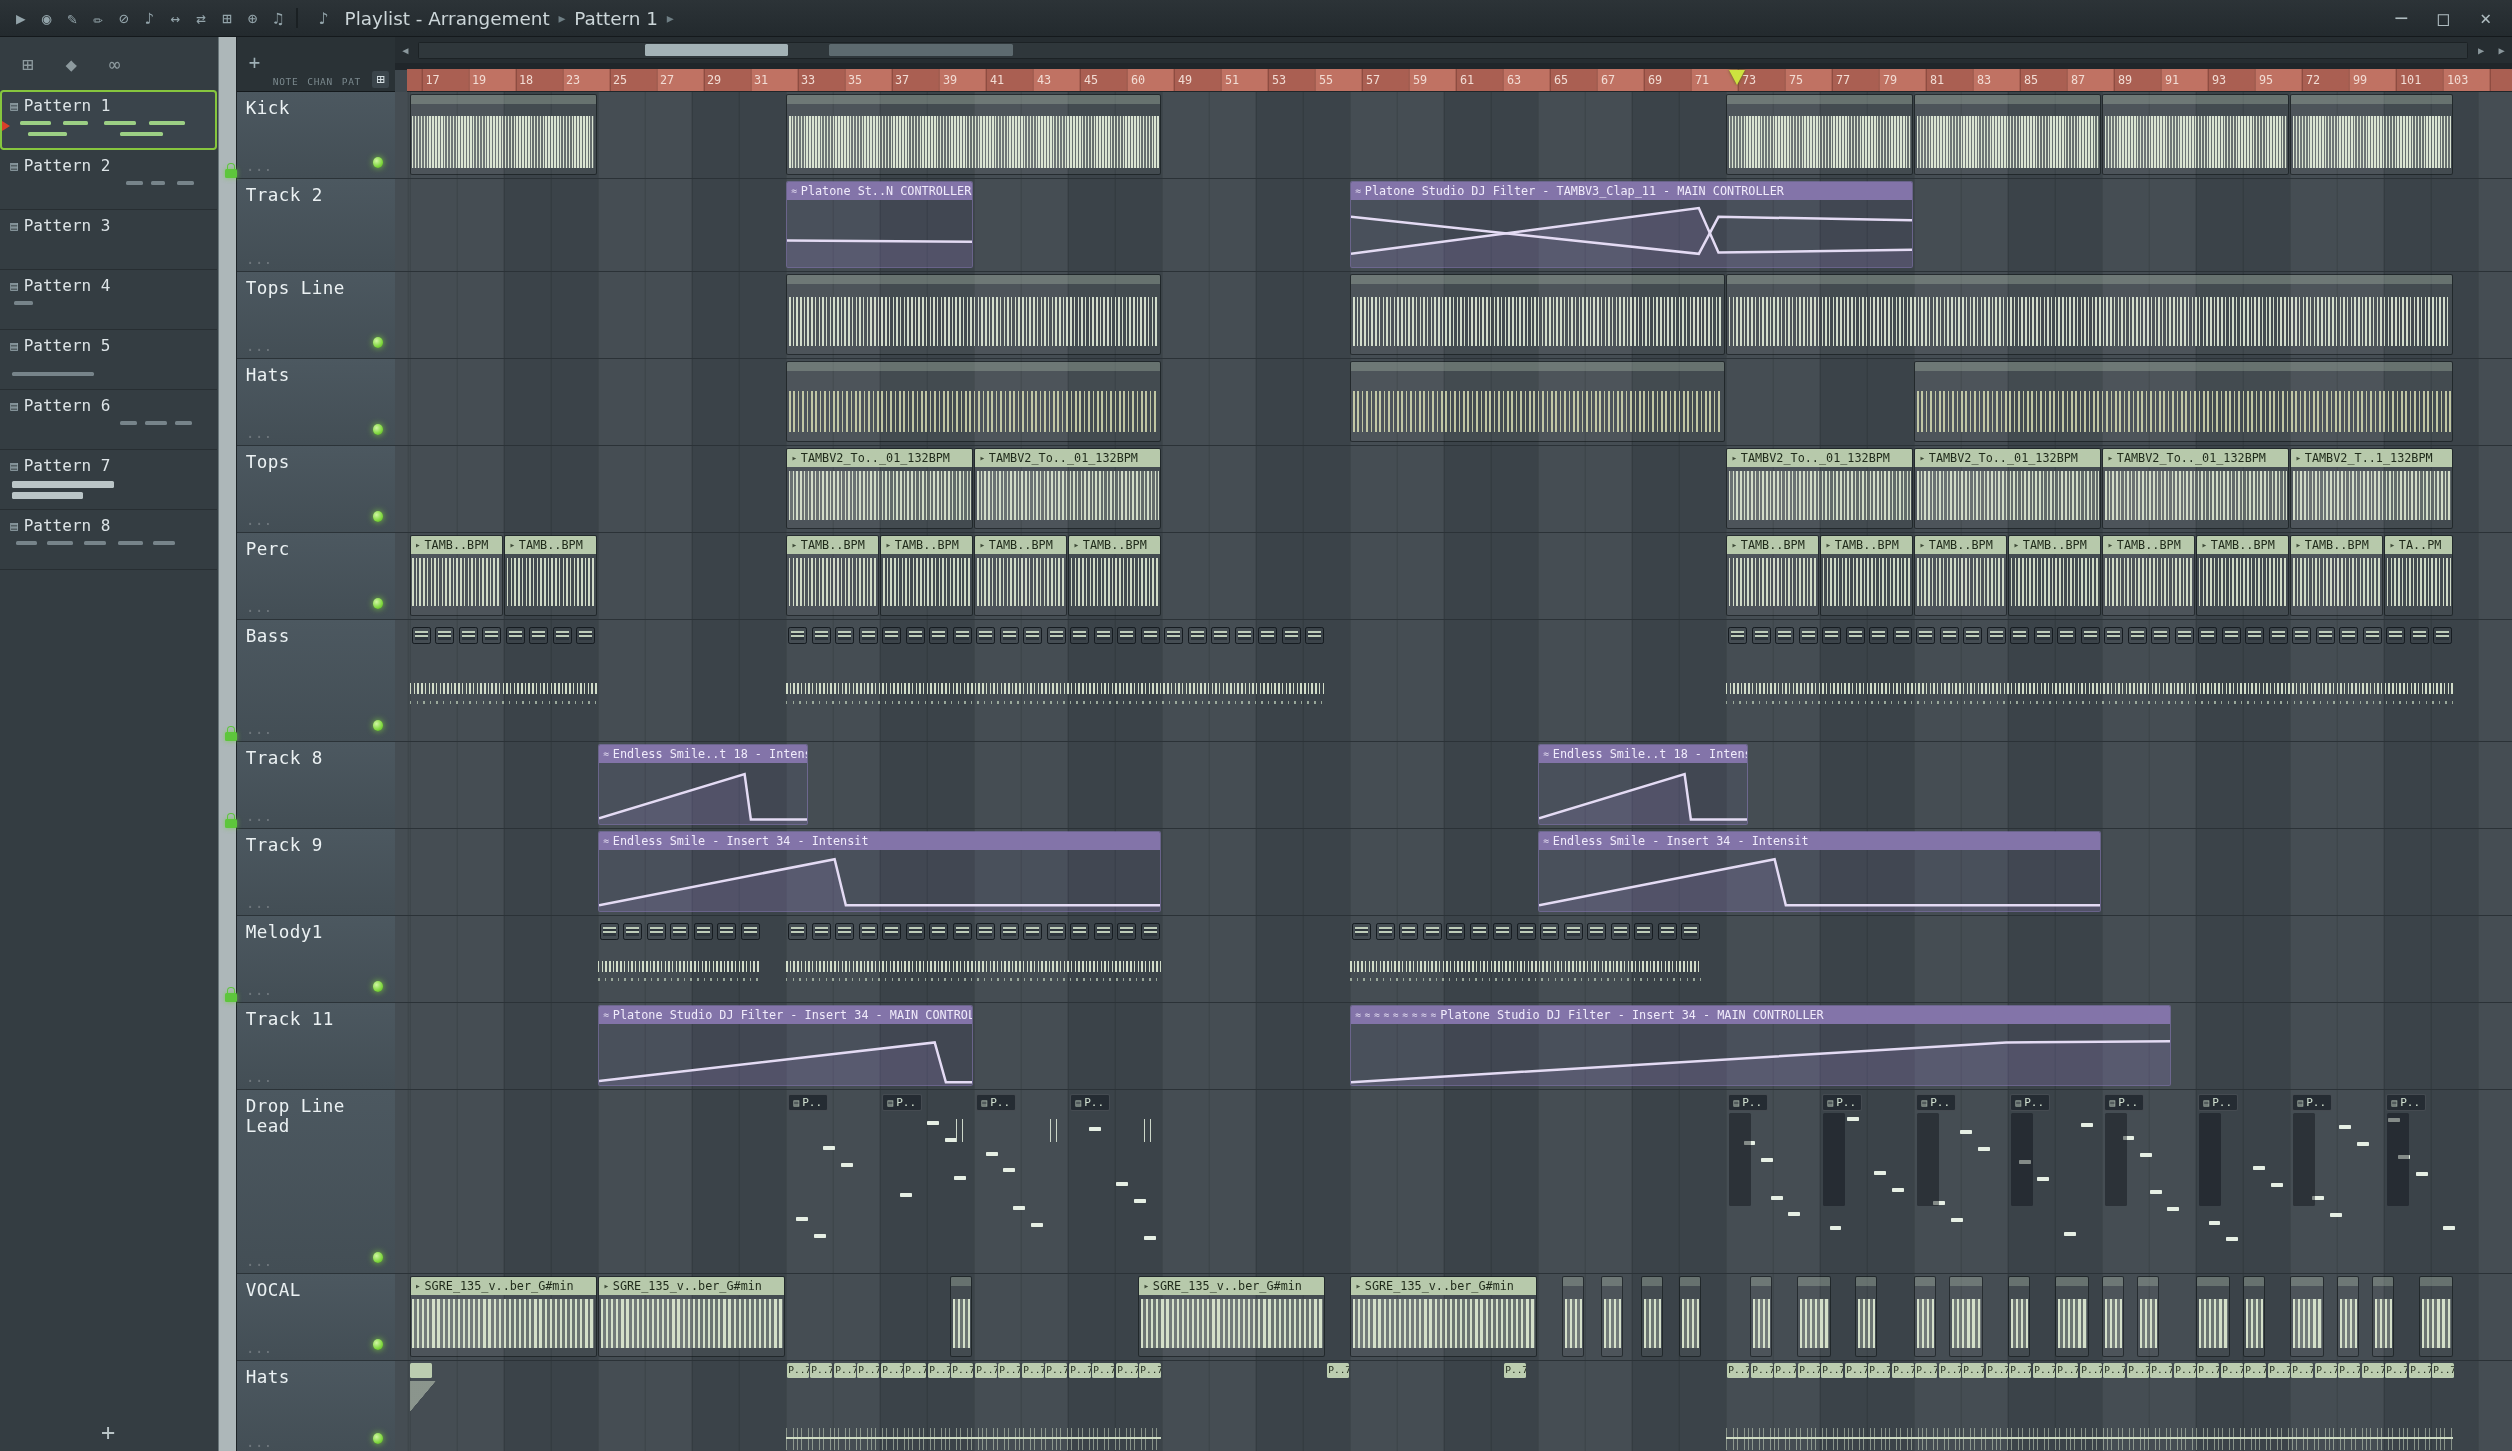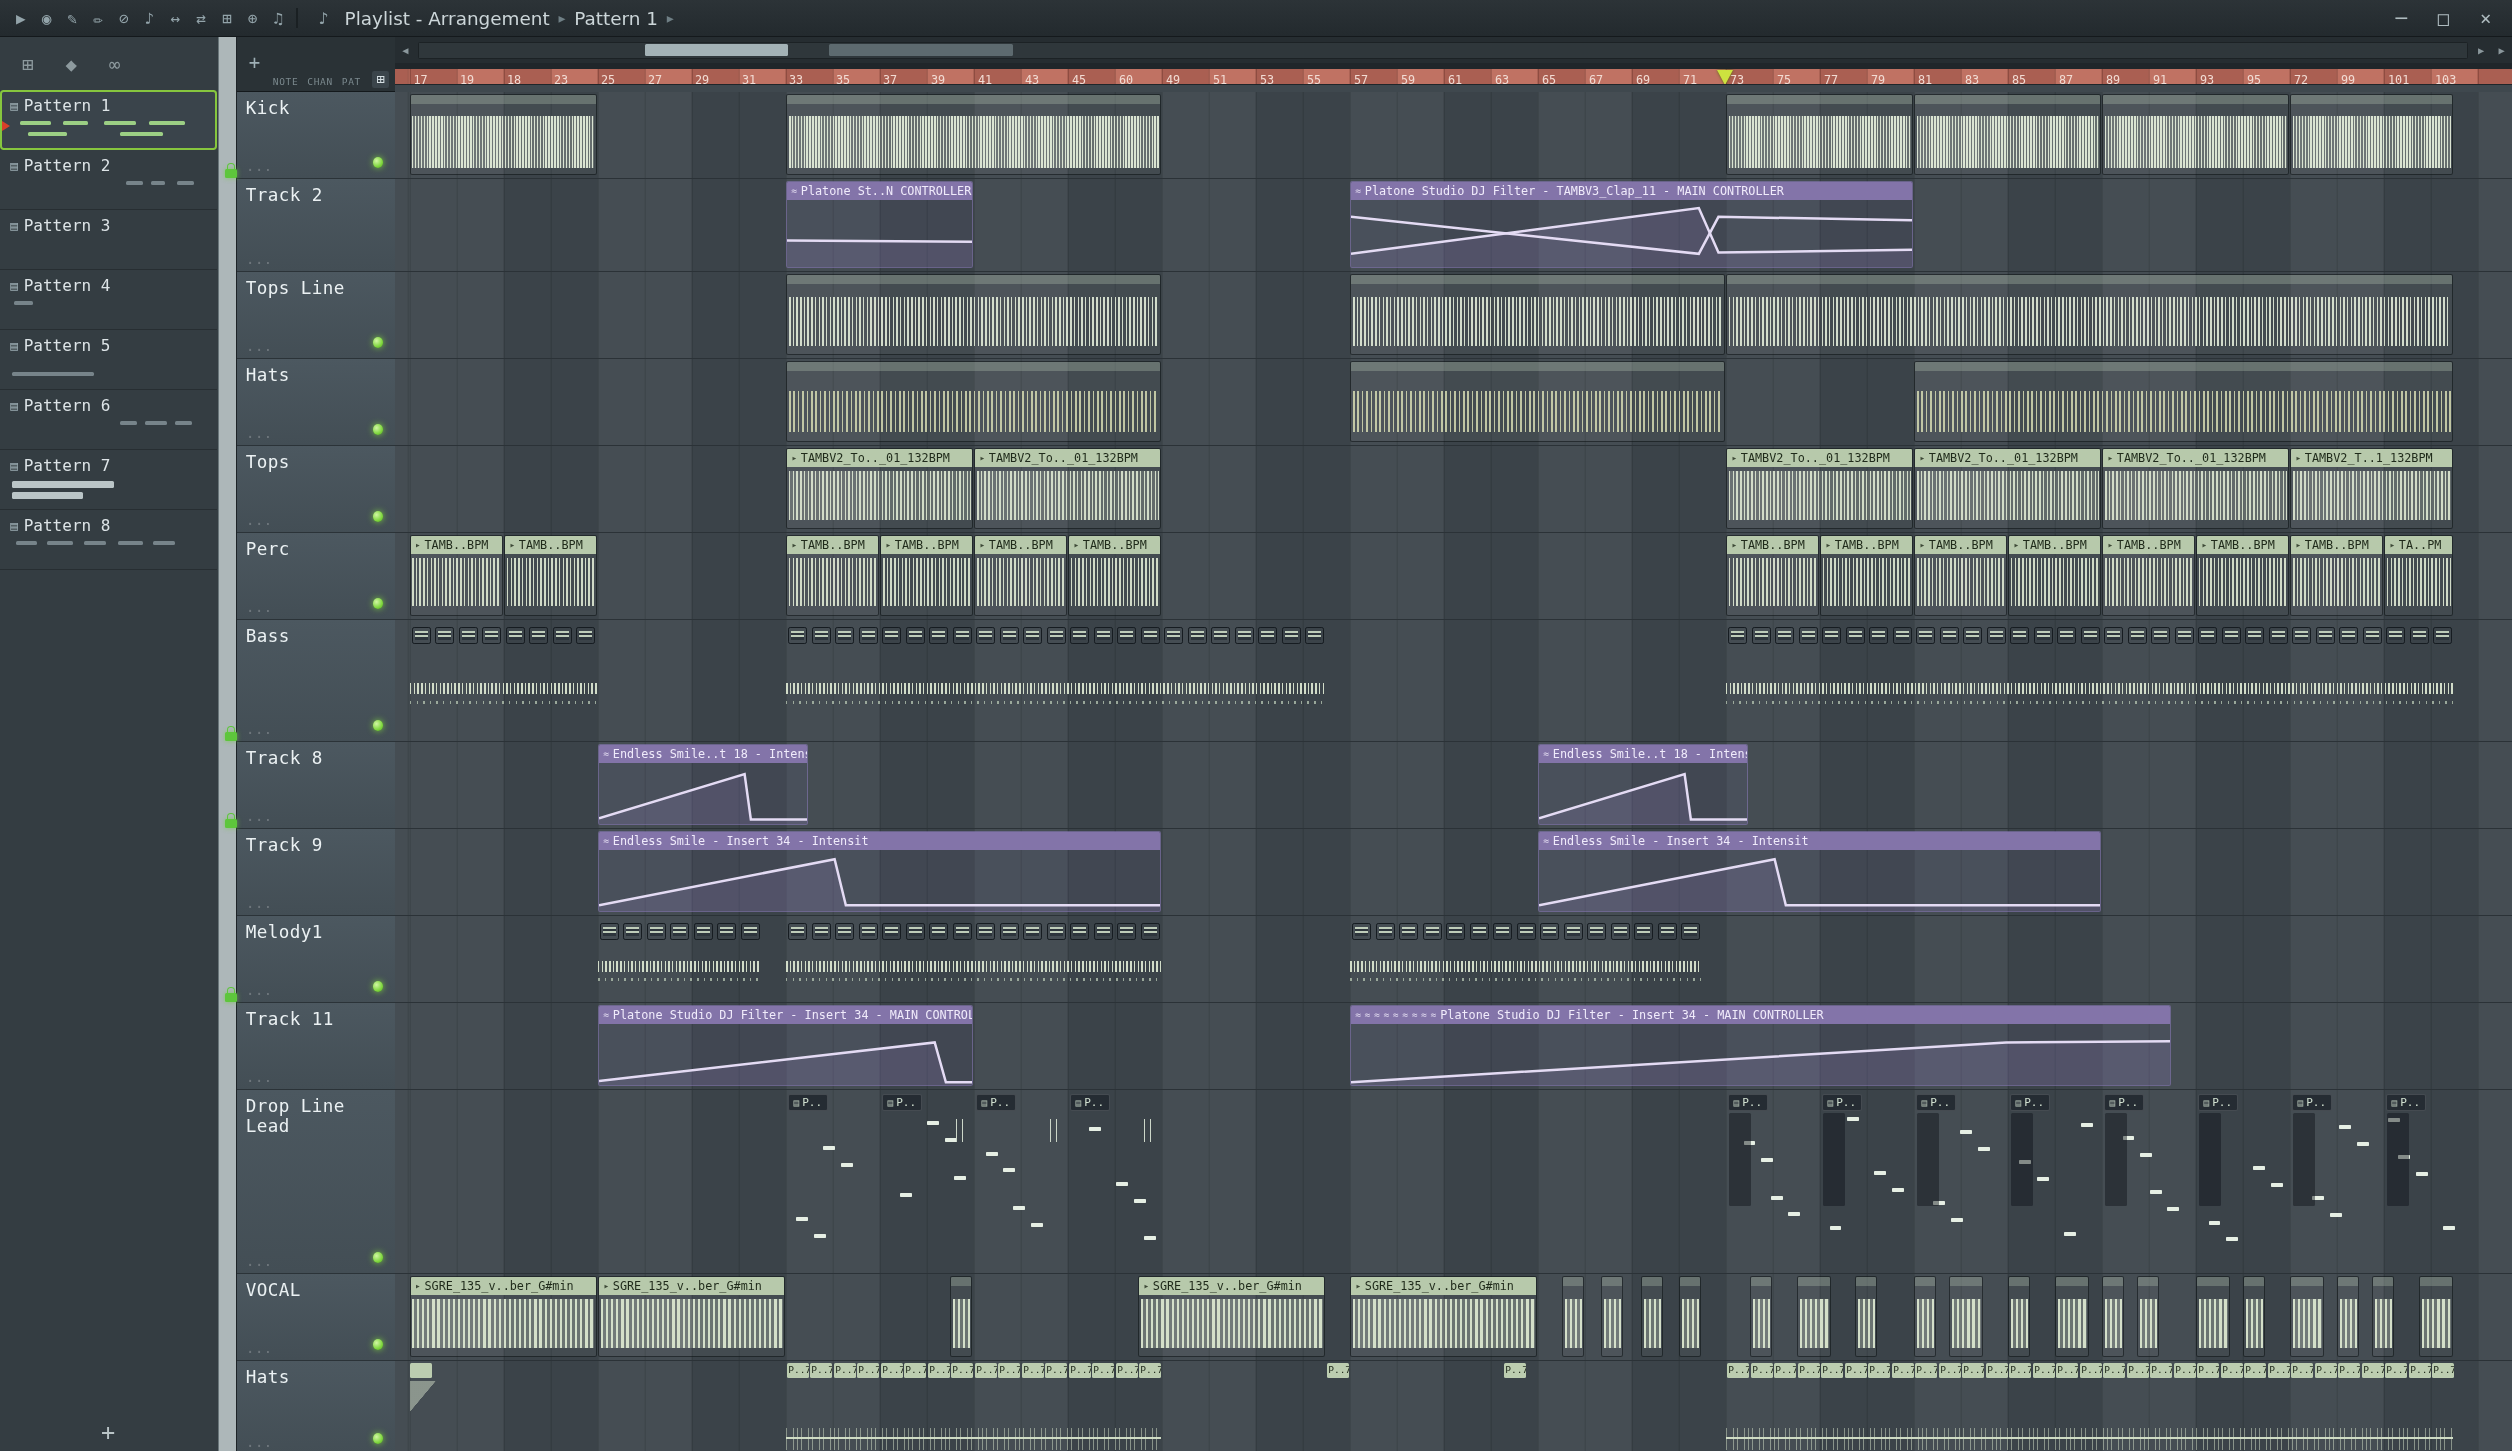--- a/index.html
+++ b/index.html
@@ -57,21 +57,21 @@
     border:1.8px solid #5ec63c;border-bottom:none;border-radius:3.7px 3.7px 0 0}
 
   
   .main-right{position:absolute;top:37px;left:395px;right:0;bottom:0;background:#3f484e}
   .scrollrow{position:absolute;top:0;left:0;right:0;height:26px;background:#262d31;display:flex;align-items:center;z-index:3}
   .gapstrip{position:absolute;top:26px;left:0;right:0;height:6.6px;background:#20262a;z-index:3}
   .sb-arrow{width:20.6px;text-align:center;color:#8b989d;font-size:10.3px}
   .sb-track{flex:1;height:17px;background:#2f373b;margin:0 2.9px;position:relative;border-radius:1.5px;border:0.7px solid #1c2225}
   .sb-thumb{position:absolute;left:11%;width:7%;top:1.5px;bottom:1.5px;background:#a3b2b6;border-radius:1.5px}
   .sb-thumb.dim{left:20%;width:9%;background:#5d6a6f}
-  .ruler{position:absolute;top:32px;left:0;right:0;height:16px;overflow:hidden;z-index:3;
+  .ruler{position:absolute;top:32px;left:12px;right:0;height:23px;overflow:hidden;z-index:3;
     background:
       repeating-linear-gradient(90deg,rgba(0,0,0,.10) 0 47px,rgba(255,255,255,.05) 47px 94px),
       repeating-linear-gradient(90deg,rgba(60,20,12,.35) 0 0.7px,transparent 0.7px 23.5px),#bd6a5b;
     background-position:14.7px 0,14.7px 0;
     border-bottom:1.5px solid #20262a}
   .tick{position:absolute;top:4.4px;font-size:11.8px;color:#f2dcd4}
   .playhead{position:absolute;top:0.7px;width:0;height:0;
     border-left:8.8px solid transparent;border-right:8.8px solid transparent;
     border-top:15.4px solid #cde23f;filter:drop-shadow(0 0 1.5px #55650e)}
   .lanes{position:absolute;top:55px;left:0;right:0;bottom:0;overflow:hidden;

